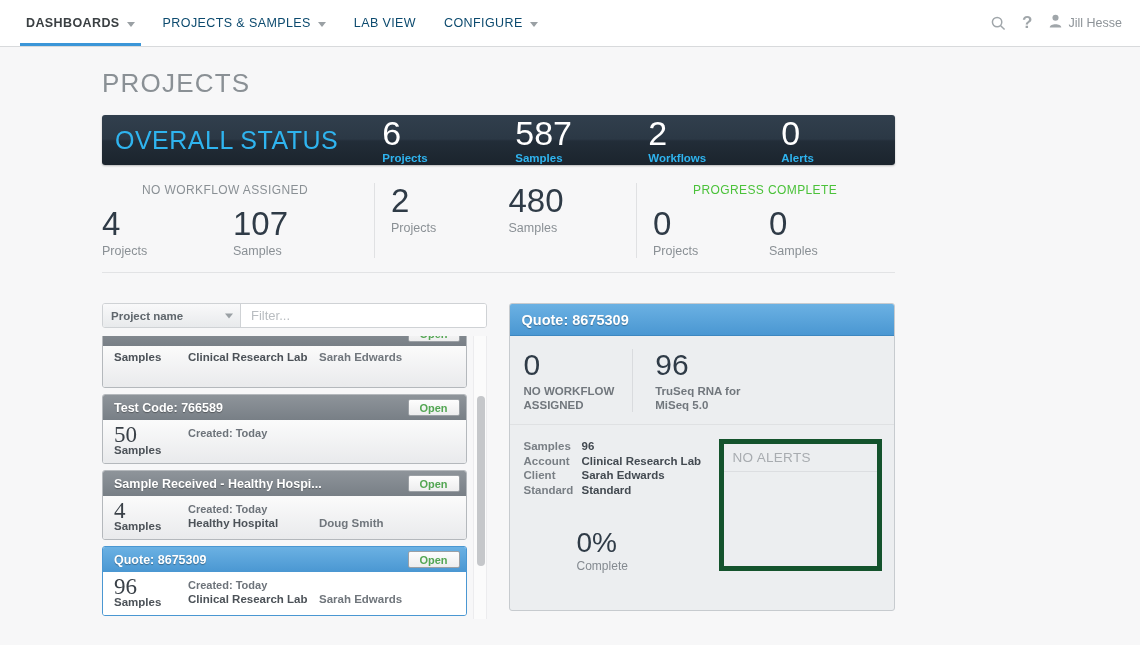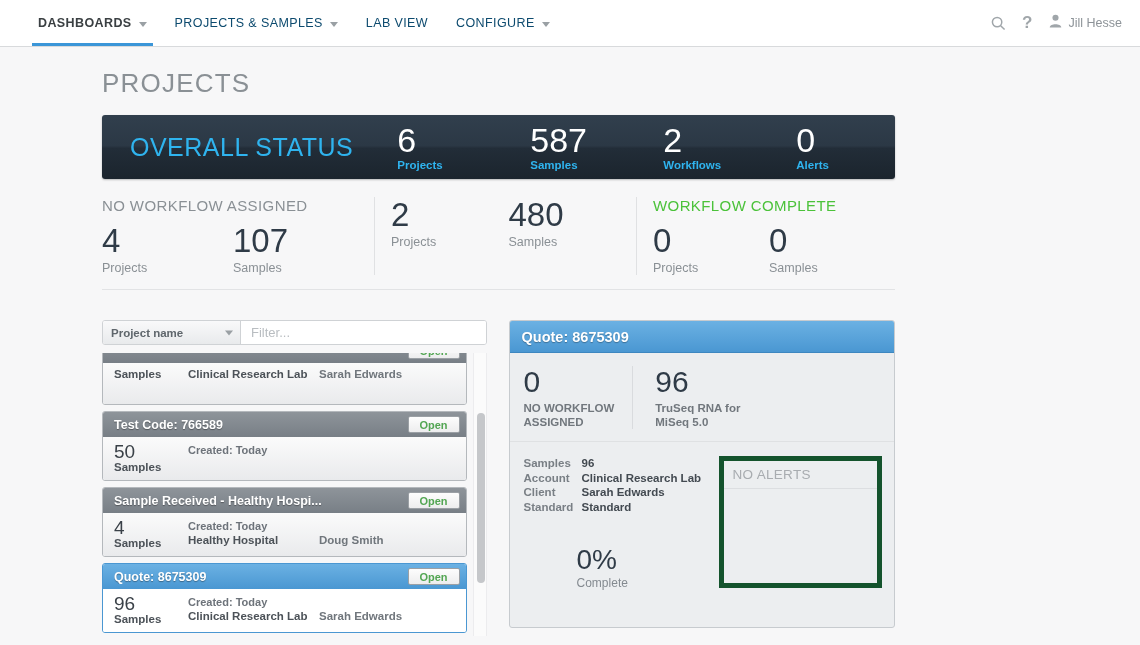--- a/index.html
+++ b/index.html
@@ -12,21 +12,21 @@
 
   
   .topnav {
     height: 47px;
     background: #ffffff;
     border-bottom: 1px solid #d8dadc;
     display: flex;
     align-items: stretch;
     position: relative;
   }
-  .nav-left { display: flex; align-items: stretch; padding-left: 24px; }
+  .nav-left { display: flex; align-items: stretch; padding-left: 12px; }
   .nav-item {
     display: flex; align-items: center;
     padding: 0 14px;
     font-size: 12.5px;
     letter-spacing: .4px;
     color: #0c4a6e;
     cursor: pointer;
     position: relative;
   }
   .nav-item.active { color: #3b4043; font-weight: bold; }
@@ -70,26 +70,26 @@
     color: #8a9095;
     letter-spacing: 1.2px;
     font-weight: normal;
     padding: 21px 0 0 102px;
   }
 
   .wrap { width: 793px; margin-left: 102px; margin-top: 16px; }
 
   
   .status-banner {
-    height: 64px;
+    height: 50px;
     background: linear-gradient(to bottom, #313f4d 0%, #2b3845 48%, #222d38 52%, #1b242d 100%);
     border-radius: 3px;
     display: flex;
     align-items: center;
-    padding-left: 28px;
+    padding-left: 13px;
     box-shadow: 0 1px 2px rgba(0,0,0,.25);
   }
   .banner-title {
     font-size: 25px;
     color: #2fb4ef;
     letter-spacing: .5px;
     margin-right: 44px;
     white-space: nowrap;
   }
   .banner-stats { display: flex; align-items: flex-end; flex: 1; }
@@ -111,24 +111,25 @@
   .stats-row {
     display: flex;
     padding: 18px 0 14px 0;
     border-bottom: 1px solid #e2e3e5;
   }
   .stat-group { display: flex; flex-direction: column; padding-right: 10px; }
   .stat-group.g1 { width: 272px; }
   .stat-group.g2 { width: 262px; border-left: 1px solid #e0e1e3; padding-left: 16px; }
   .stat-group.g3 { width: 259px; border-left: 1px solid #e0e1e3; padding-left: 16px; }
   .group-title {
-    font-size: 15px;
+    font-size: 12px;
     letter-spacing: .4px;
     margin-bottom: 9px;
     white-space: nowrap;
+    margin-left: 40px;
   }
   .group-items { display: flex; }
   .gstat { width: 131px; }
   .gstat .num {
     font-size: 33px;
     color: #2f3b47;
     font-weight: 300;
     line-height: 36px;
   }
   .gstat .lbl {
@@ -249,23 +250,24 @@
   }
   .pcard-body {
     background: linear-gradient(to bottom, #fbfbfb 0%, #e9eaec 100%);
     display: flex;
     padding: 5px 11px 7px 11px;
     min-height: 41px;
   }
   .pcard.selected .pcard-body { background: #ffffff; }
   .pc-count { width: 74px; }
   .pc-count .n {
-    font-size: 19px;
+    font-size: 23px;
     color: #3a4148;
     line-height: 19px;
+    font-family: Liberation Serif, serif;
   }
   .pc-count .s {
     font-size: 11.5px;
     color: #4c5258;
     font-weight: bold;
   }
   .pc-meta { flex: 1; }
   .pc-meta .created {
     font-size: 11px;
     color: #6d737a;
@@ -476,21 +478,21 @@
             <div class="lbl">Projects</div>
           </div>
           <div class="gstat">
             <div class="num">480</div>
             <div class="lbl">Samples</div>
           </div>
         </div>
       </div>
 
       <div class="stat-group g3">
-        <div class="group-title" style="color:#4bc23a">WORKFLOW COMPLETE</div>
+        <div class="group-title" style="color:#4bc23a">PROGRESS COMPLETE</div>
         <div class="group-items">
           <div class="gstat">
             <div class="num">0</div>
             <div class="lbl">Projects</div>
           </div>
           <div class="gstat">
             <div class="num">0</div>
             <div class="lbl">Samples</div>
           </div>
         </div>

